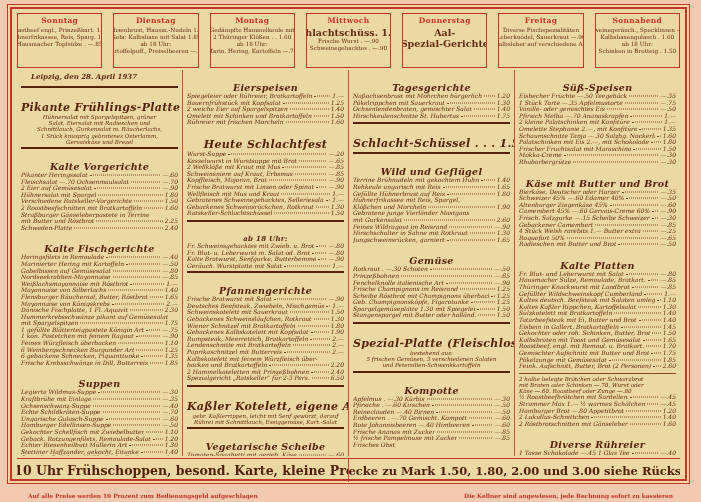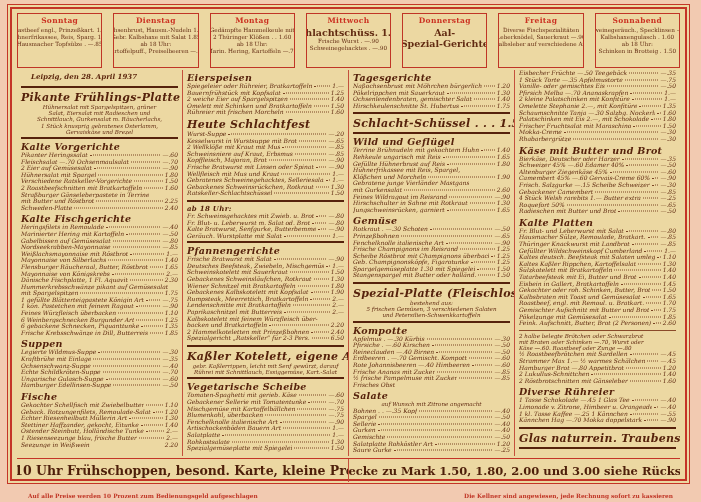--- a/index.html
+++ b/index.html
@@ -14,22 +14,22 @@
   .daybox{flex:1;border:1px solid #c03526;box-sizing:border-box;overflow:hidden;
           display:flex;flex-direction:column;align-items:center;padding-top:2px;background:#eeda a4;}
   .day-title{color:#cc3222;font-weight:bold;font-size:7.5px;line-height:9px;margin-bottom:2px;letter-spacing:.3px;}
   .day-line{font-size:5.7px;line-height:7px;text-align:center;white-space:nowrap;color:#622b12;}
   .day-line.big{font-size:9.5px;font-weight:bold;line-height:11px;}
   
   .cols{display:flex;height:386px;}
   .col{flex:1;padding:0 4px;overflow:hidden;box-sizing:border-box;font-style:italic;}
   .col + .col{border-left:1px solid #c4503c;}
   .date{font-size:7px;font-weight:bold;padding:2px 0 2px 10px;color:#5e280f;}
-  .sec-title{font-weight:bold;color:#56220c;font-size:9.5px;
-             line-height:11px;margin-top:2px;letter-spacing:.3px;white-space:nowrap;}
+  .sec-title{text-align:center;font-weight:bold;color:#56220c;font-size:9.5px;
+             line-height:11px;margin-top:12px;letter-spacing:.3px;white-space:nowrap;}
   .sec-title.big{font-size:11px;line-height:13px;}
   .sec-title.small{font-size:7px;line-height:8px;}
   .framed{border-top:2px solid #56220c;border-bottom:2px solid #56220c;
           margin:3px 0 2px;padding:1px 0 2px;}
   .sub{text-align:center;font-size:5.6px;line-height:6.2px;color:#622b12;white-space:nowrap;overflow:hidden;}
   .sub.just{text-align:left;}
   .rule{border-top:1px solid #8a4a2a;margin:3px 0 2px;}
   .row{display:flex;align-items:baseline;font-size:6px;line-height:6.6px;color:#5e280f;white-space:nowrap;}
   .row .n{overflow:hidden;}
   .row .dots{flex:1;margin:0 2px;border-bottom:1px dotted #7a4424;transform:translateY(-1.5px);min-width:4px;}
@@ -257,21 +257,20 @@
           <div class="row">
             <span class="n">Ungarische Gulasch-Suppe</span>
             <span class="dots"></span>
             <span class="p">—.60</span>
           </div>
           <div class="row">
             <span class="n">Hamburger Edellinsen-Suppe</span>
             <span class="dots"></span>
             <span class="p">—.50</span>
           </div>
-          <div class="sec-title">Fische</div>
           <div class="row">
             <span class="n">Gekochter Schellfisch mit Zwiebelbutter</span>
             <span class="dots"></span>
             <span class="p">1.10</span>
           </div>
           <div class="row">
             <span class="n">Geback. Rotzungenfilets, Remoulade-Salat</span>
             <span class="dots"></span>
             <span class="p">1.20</span>
           </div>
@@ -707,20 +706,21 @@
             <span class="dots"></span>
             <span class="p">1.20</span>
           </div>
           <div class="row">
             <span class="n">Saure Gurke</span>
             <span class="dots"></span>
             <span class="p">—.25</span>
           </div>
         </div>
         <div class="col">
+          <div class="sec-title">Süß-Speisen</div>
           <div class="row">
             <span class="n">Eisbecher Früchte —.50    Teegebäck</span>
             <span class="dots"></span>
             <span class="p">—.35</span>
           </div>
           <div class="row">
             <span class="n">1 Stück Torte  —.35     Apfelmustorte</span>
             <span class="dots"></span>
             <span class="p">—.75</span>
           </div>

